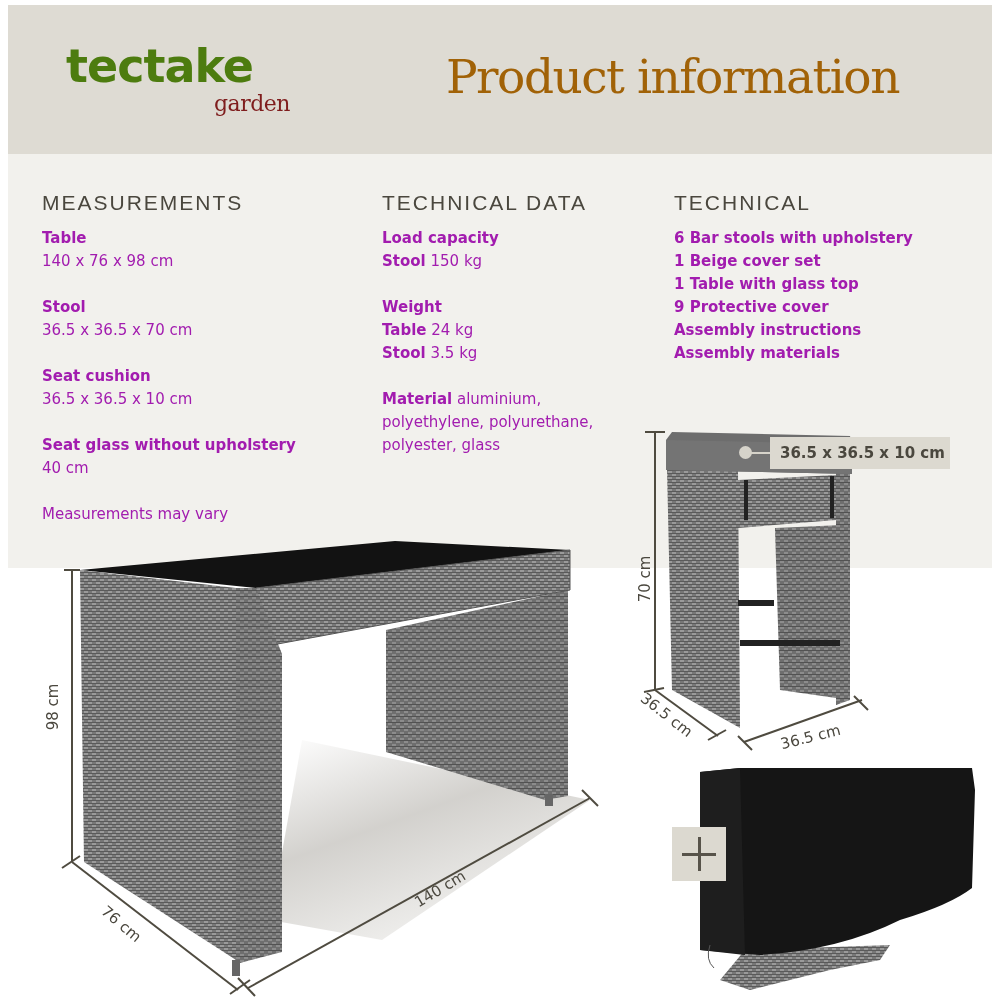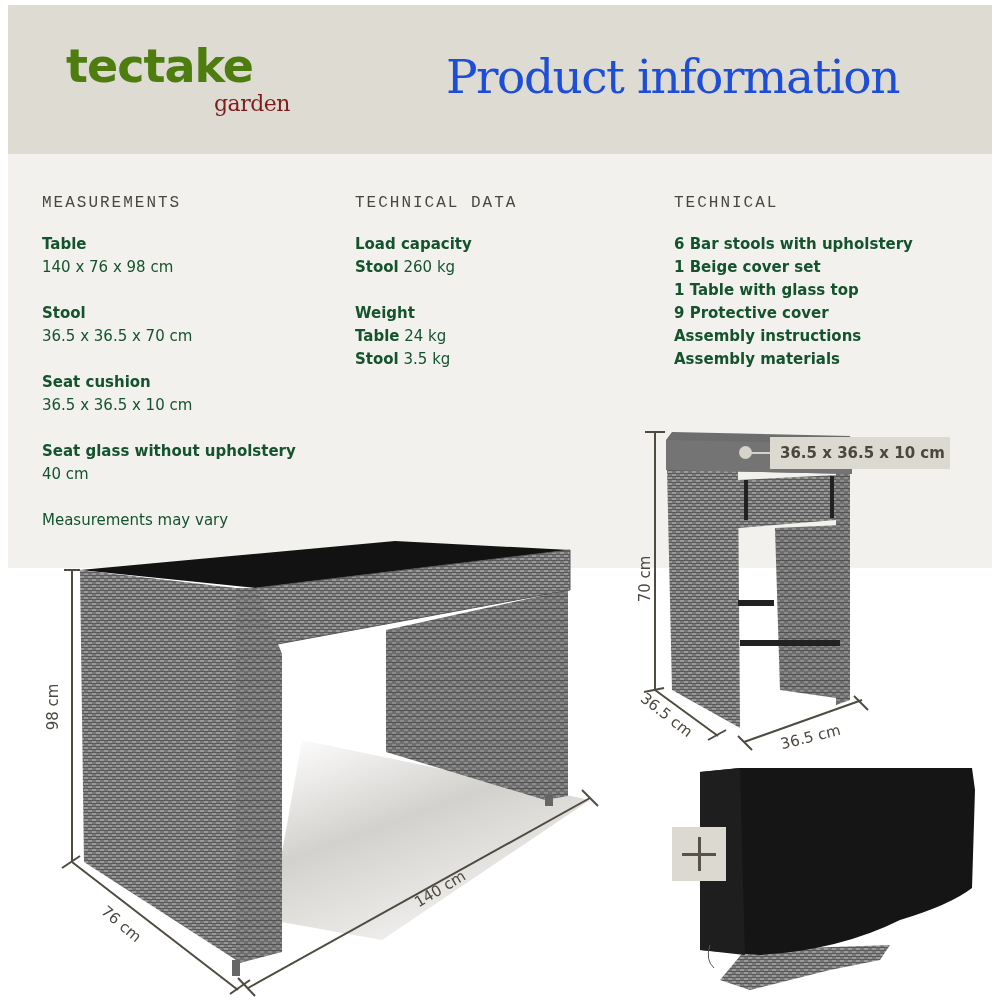--- a/index.html
+++ b/index.html
@@ -16,39 +16,39 @@
       font-size: 46px; letter-spacing: -1px; color: #4d7c0f; line-height: 1;
     }
     .logo-sub {
       position: absolute; left: 170px; top: 88px;
       font-family: "DejaVu Serif", serif; font-size: 22px; color: #7f1d1d; line-height: 1;
       letter-spacing: -0.5px;
       margin-left: 36px;
     }
     .title {
       position: absolute; left: 438px; top: 48px;
-      font-family: "DejaVu Serif", serif; font-size: 47px; color: #1d4ed8;
+      font-family: "DejaVu Serif", serif; font-size: 47px; color: #a16207;
       letter-spacing: -1.5px; line-height: 1; font-weight: normal;
     }
 
     .info-panel {
       position: absolute; left: 8px; top: 154px; width: 984px; height: 414px;
       background: #f2f1ed;
     }
     .col { position: absolute; top: 190px; }
     .col-h {
-      font-family: Liberation Mono, monospace; font-weight: normal;
-      font-size: 16px; letter-spacing: 2px; color: #4a473e; line-height: 26px;
-      margin-bottom: 17px; white-space: nowrap;
-    }
-    .txt { font-size: 15px; line-height: 23px; color: #14532d; white-space: nowrap; }
+      font-family: Liberation Sans, sans-serif; font-weight: normal;
+      font-size: 21px; letter-spacing: 2px; color: #4a473e; line-height: 26px;
+      margin-bottom: 11px; white-space: nowrap;
+    }
+    .txt { font-size: 15px; line-height: 23px; color: #a21caf; white-space: nowrap; }
     .b { font-weight: bold; }
     .grp { margin-bottom: 23px; }
     .col-meas { left: 42px; }
-    .col-tech { left: 355px; }
+    .col-tech { left: 382px; }
     .col-cont { left: 674px; }
     .note { margin-top: 16px; }
     .dim-label {
       position: absolute; font-size: 15px; color: #4a473e; white-space: nowrap;
       transform-origin: center center;
     }
     .shadow-floor {
       position: absolute; left: 270px; top: 740px; width: 320px; height: 200px;
       background: linear-gradient(160deg, rgba(210,208,204,0.0) 0%, rgba(206,204,200,0.9) 40%, rgba(230,229,226,0.6) 80%, rgba(255,255,255,0) 100%);
       clip-path: polygon(10% 0, 100% 30%, 35% 100%, 0 90%);
@@ -102,26 +102,31 @@
     <div class="txt b">Seat glass without upholstery</div>
     <div class="txt">40 cm</div>
   </div>
   <div class="txt note">Measurements may vary</div>
 </div>
 
 <div class="col col-tech">
   <div class="col-h">TECHNICAL DATA</div>
   <div class="grp">
     <div class="txt b">Load capacity</div>
-    <div class="txt"><span class="b">Stool</span> <span>260 kg</span></div>
+    <div class="txt"><span class="b">Stool</span> <span>150 kg</span></div>
   </div>
   <div class="grp">
     <div class="txt b">Weight</div>
     <div class="txt"><span class="b">Table</span> <span>24 kg</span></div>
     <div class="txt"><span class="b">Stool</span> <span>3.5 kg</span></div>
+  </div>
+  <div class="grp">
+    <div class="txt"><span class="b">Material</span> <span>aluminium,</span></div>
+    <div class="txt">polyethylene, polyurethane,</div>
+    <div class="txt">polyester, glass</div>
   </div>
 </div>
 
 <div class="col col-cont">
   <div class="col-h">TECHNICAL</div>
   <div class="txt b">6 Bar stools with upholstery</div>
   <div class="txt b">1 Beige cover set</div>
   <div class="txt b">1 Table with glass top</div>
   <div class="txt b">9 Protective cover</div>
   <div class="txt b">Assembly instructions</div>

